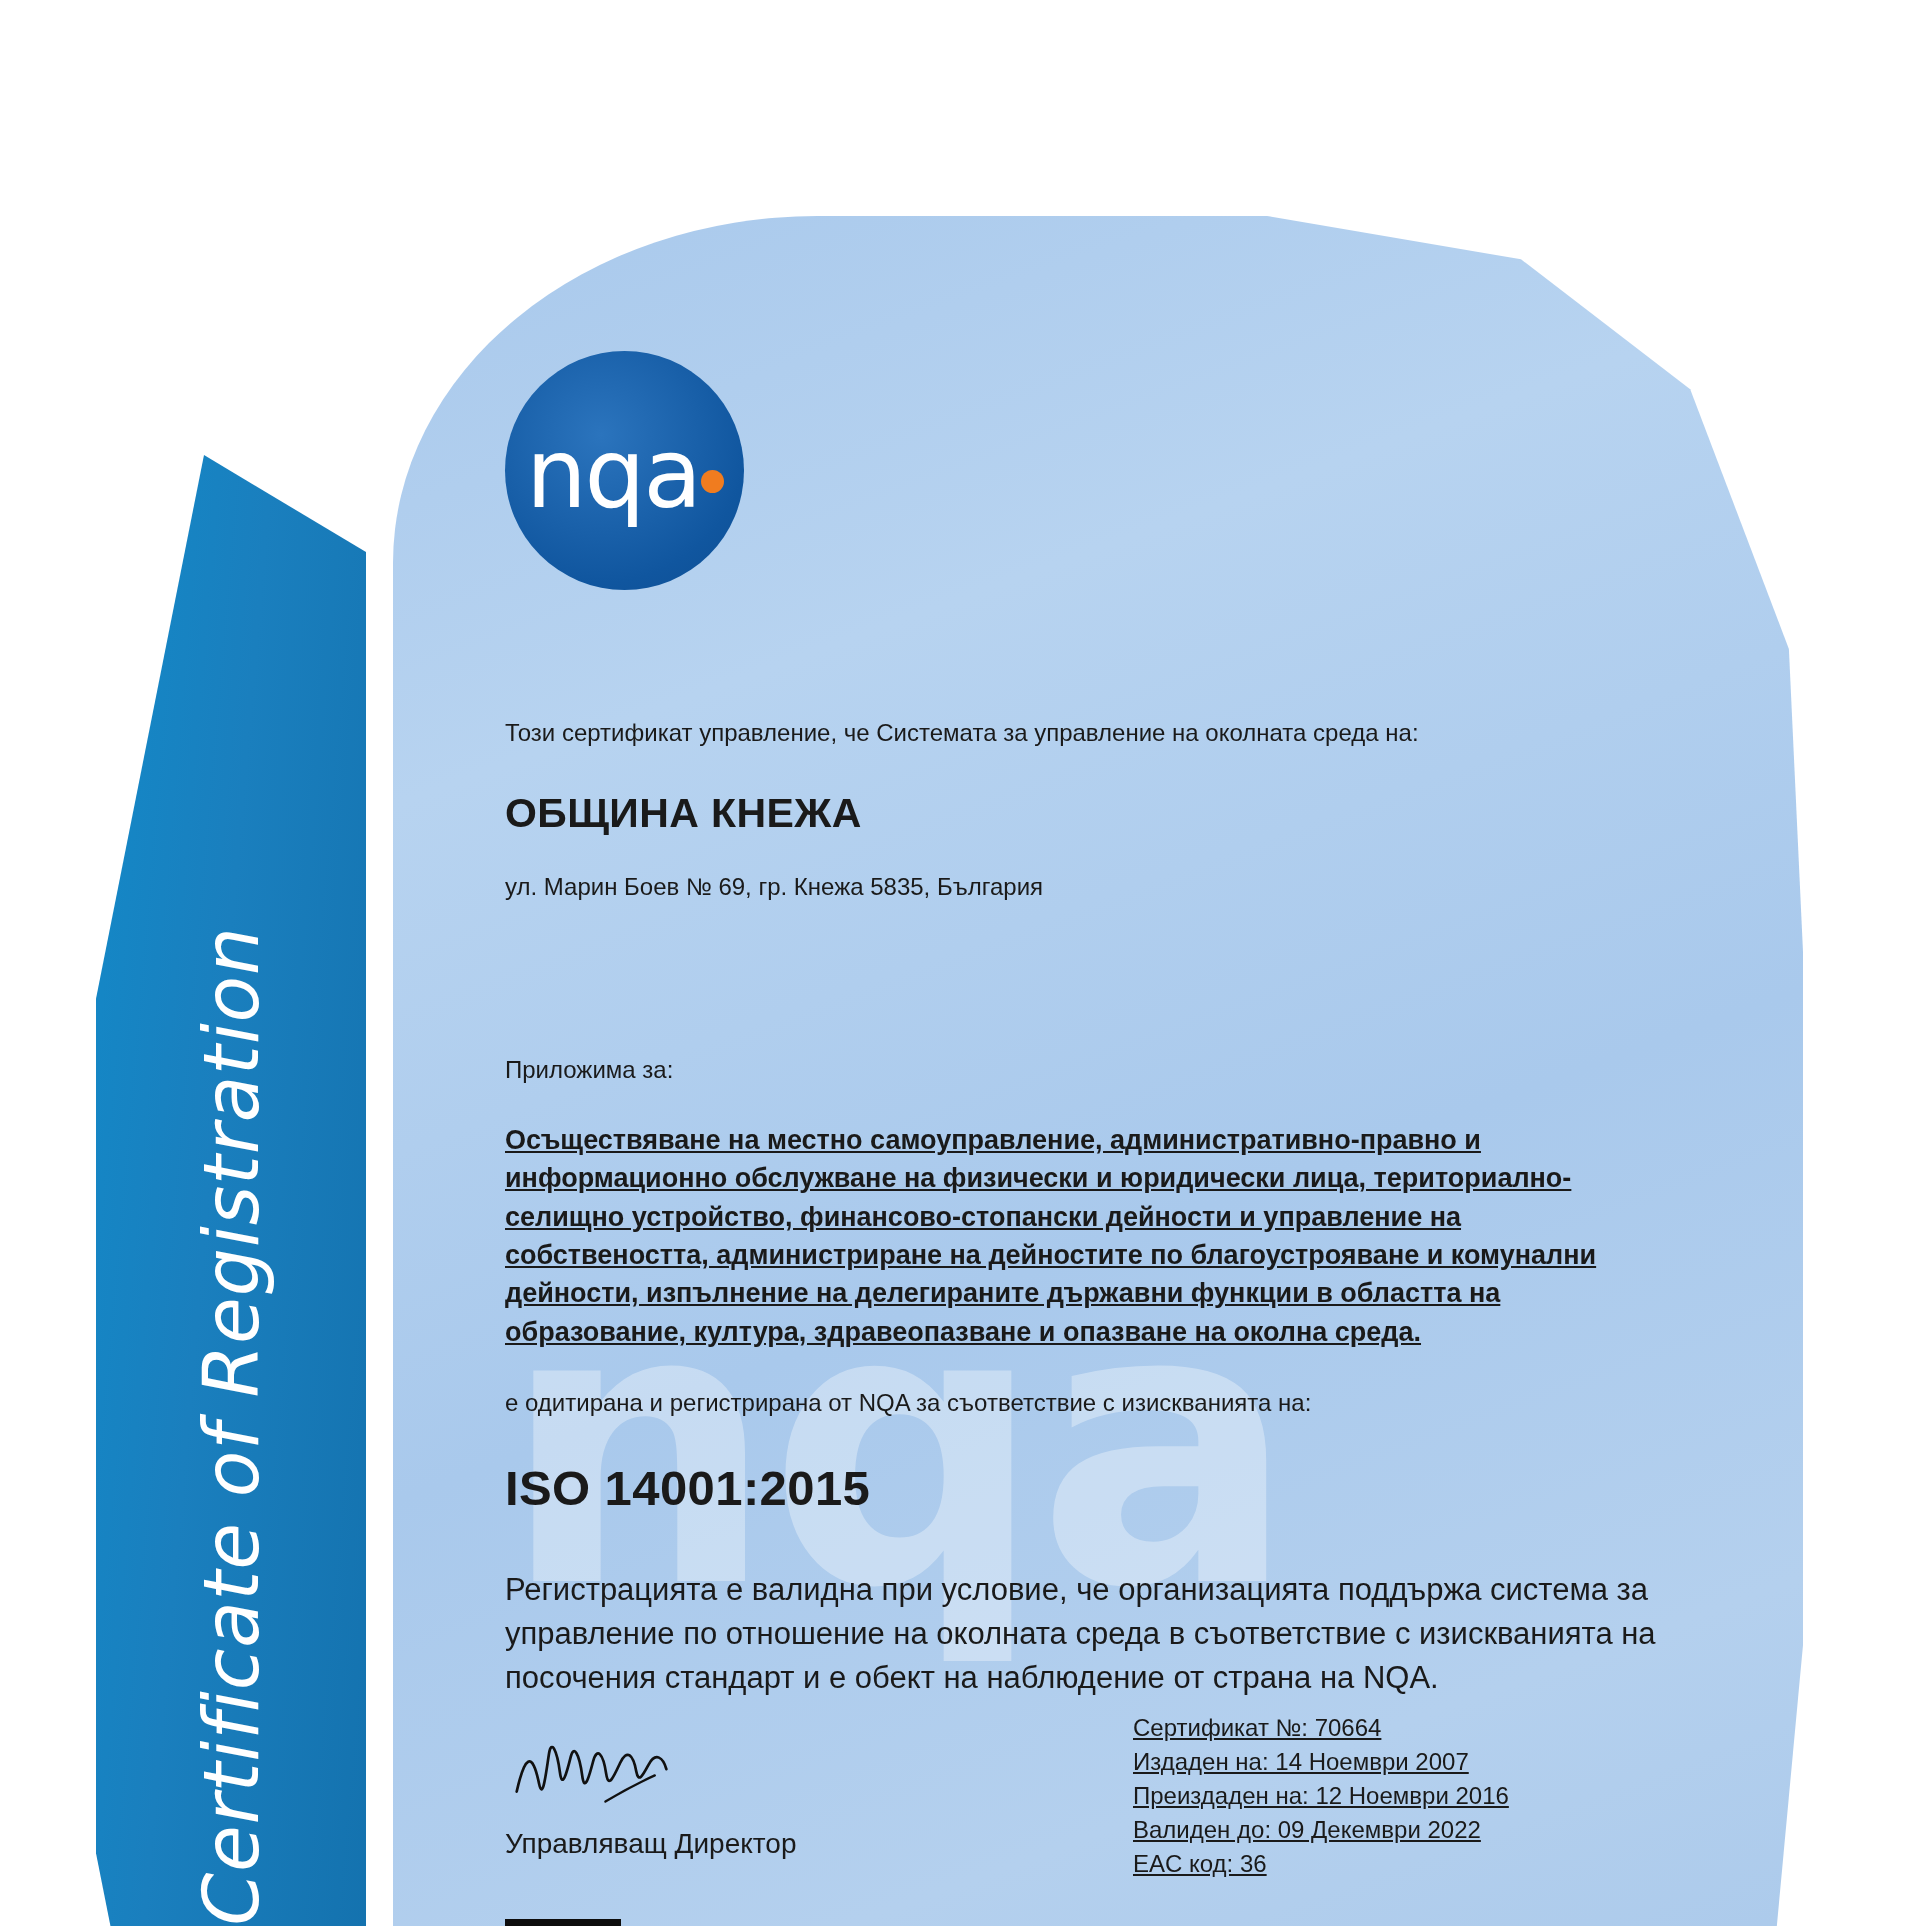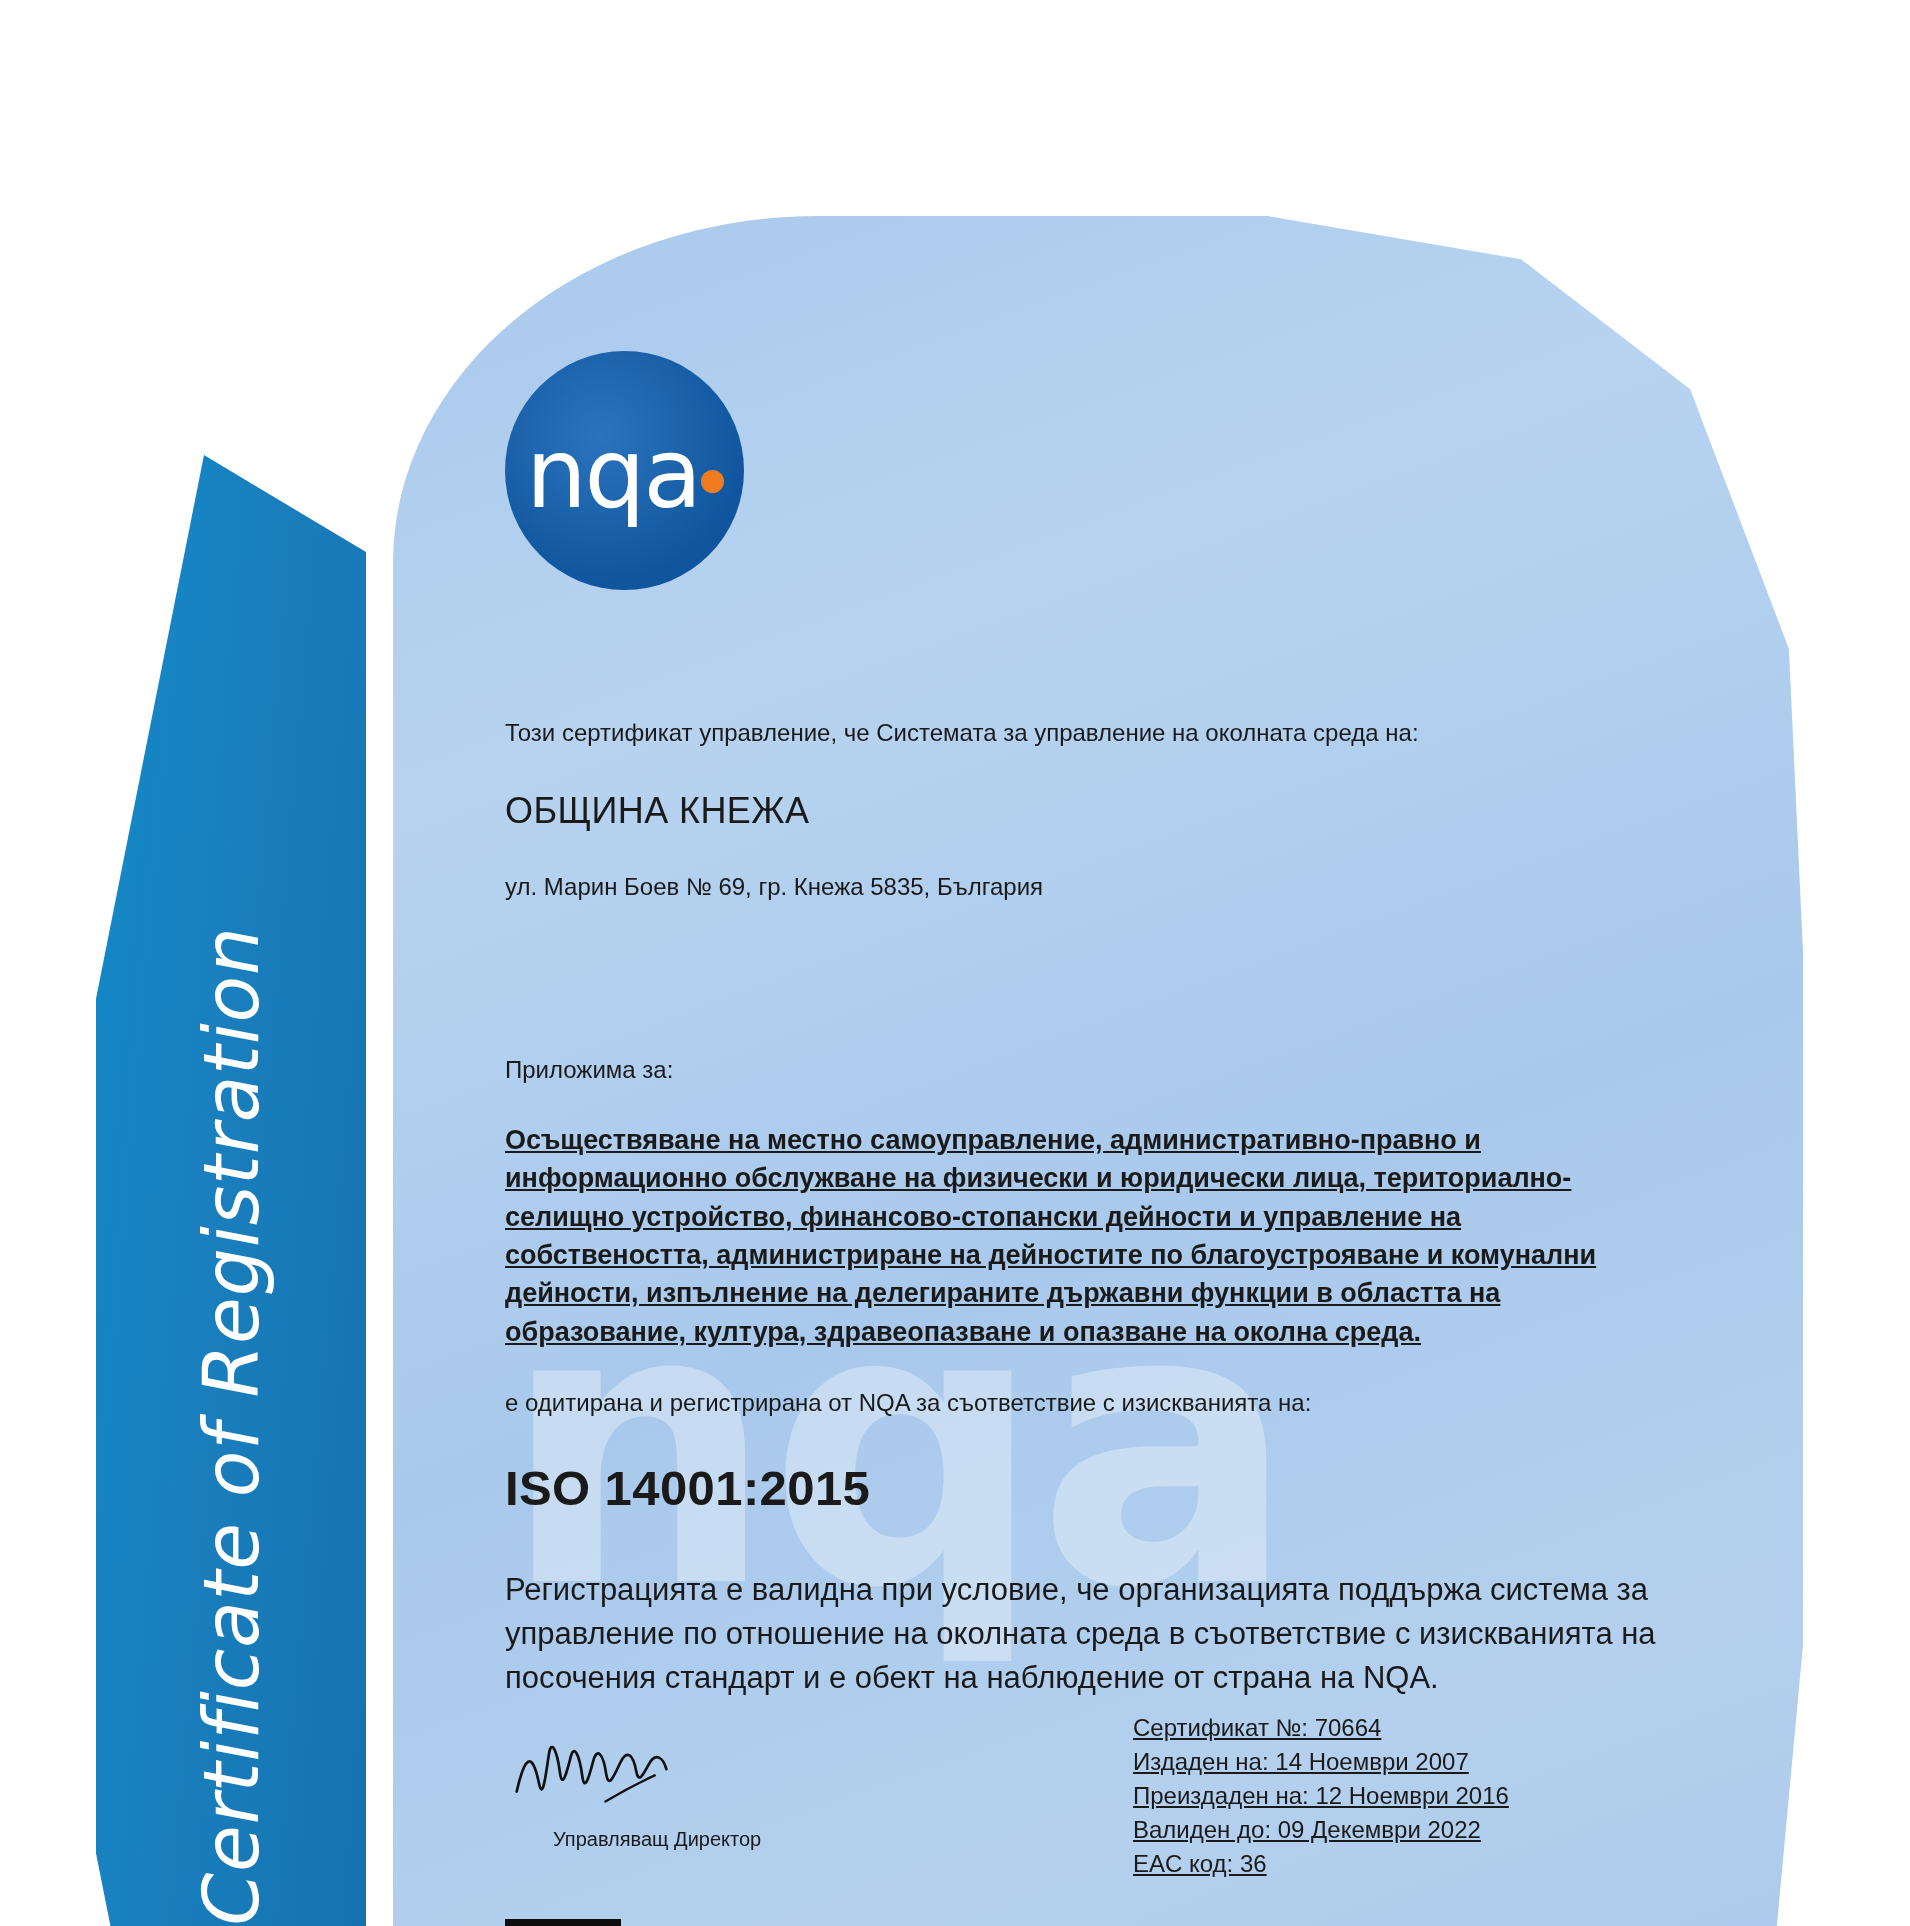--- a/index.html
+++ b/index.html
@@ -125,22 +125,22 @@
     left: 112px;
     top: 501px;
     width: 1175px;
     font-size: 24px;
     line-height: 1.3;
   }
   .org-name {
     left: 112px;
     top: 574px;
     width: 1175px;
-    font-size: 36px;
-    font-weight: 400;
+    font-size: 41px;
+    font-weight: 700;
     letter-spacing: 0.4px;
   }
   .org-address {
     left: 112px;
     top: 655px;
     width: 1175px;
     font-size: 24px;
     line-height: 1.35;
   }
   .scope-label {
@@ -186,22 +186,21 @@
     position: absolute;
     left: 116px;
     top: 1510px;
     width: 216px;
     height: 81px;
   }
   .sig-title {
     left: 112px;
     top: 1612px;
     width: 462px;
-    font-size: 20px;
-    margin-left: 48px;
+    font-size: 28px;
   }
 
   
   .meta {
     position: absolute;
     left: 740px;
     top: 1495px;
     width: 578px;
     font-size: 24px;
     line-height: 1.42;

